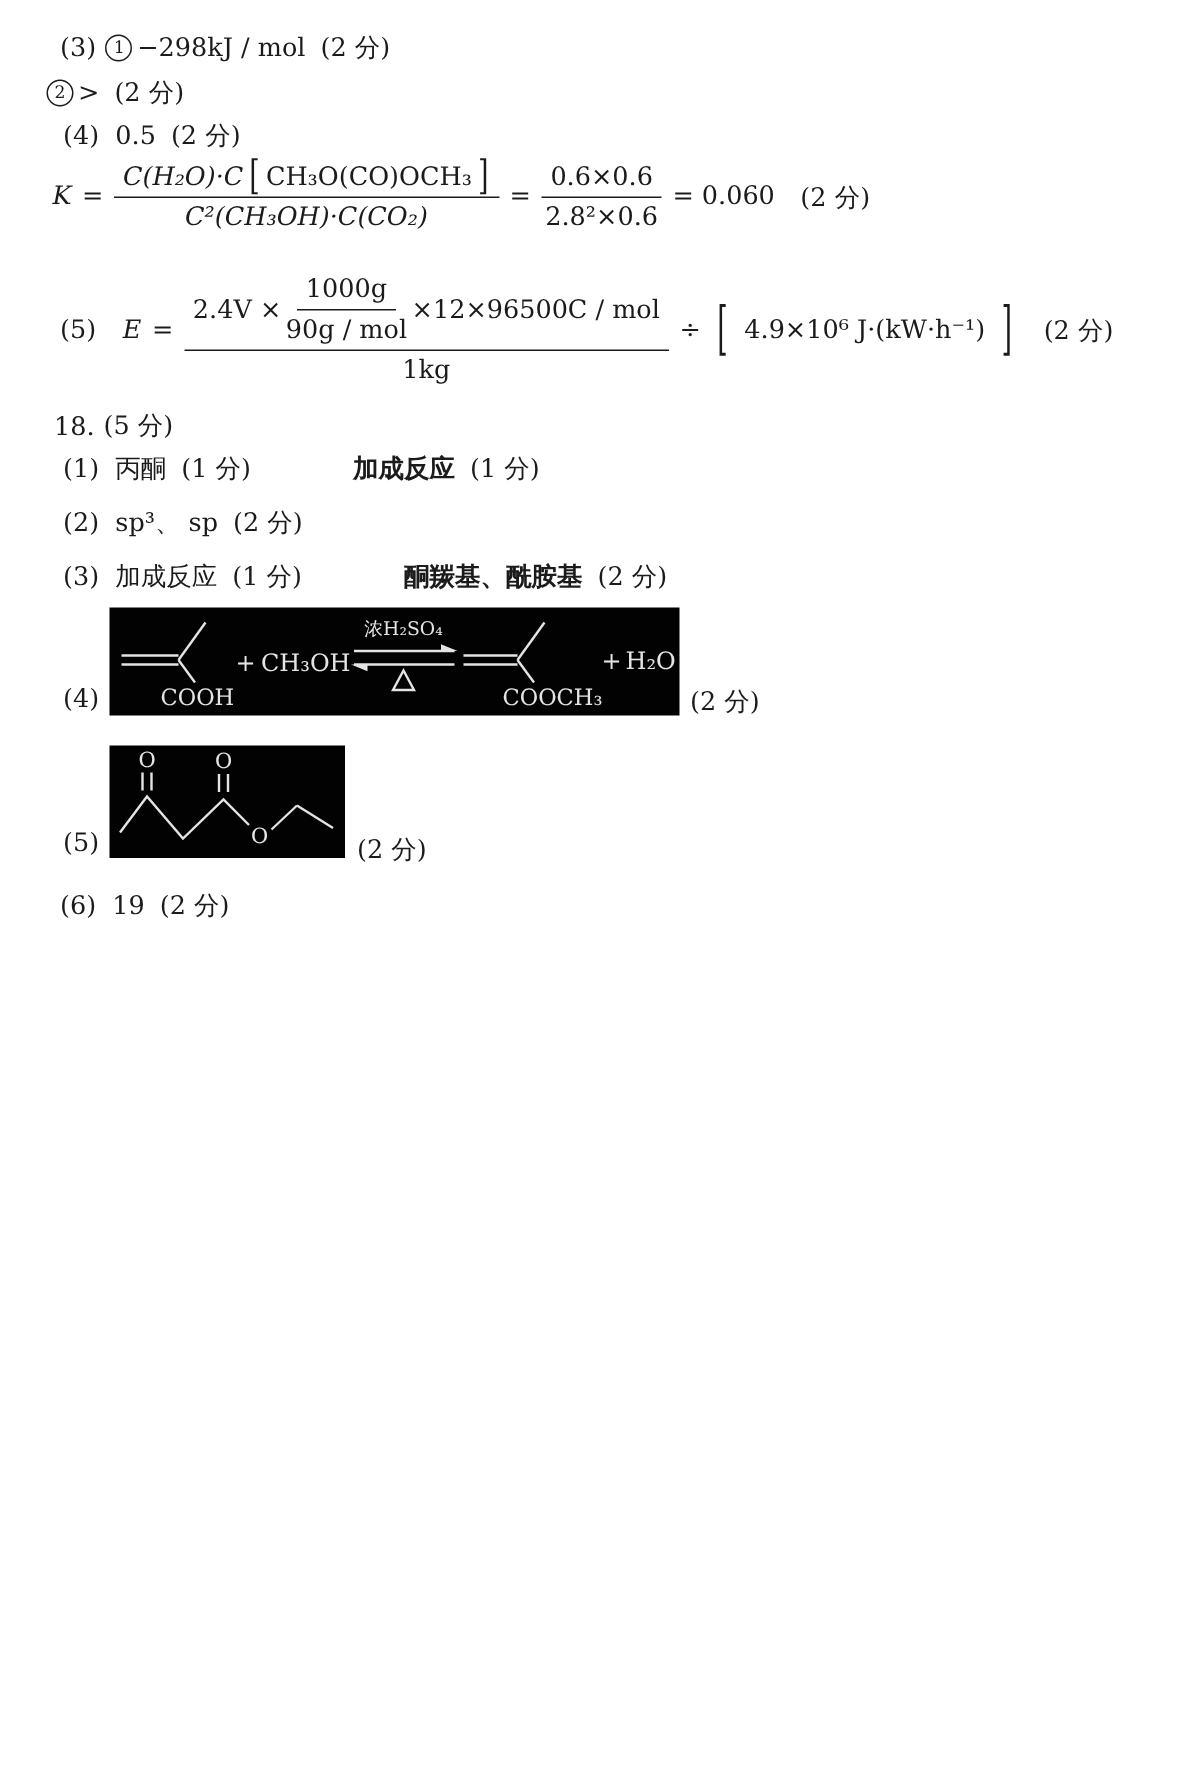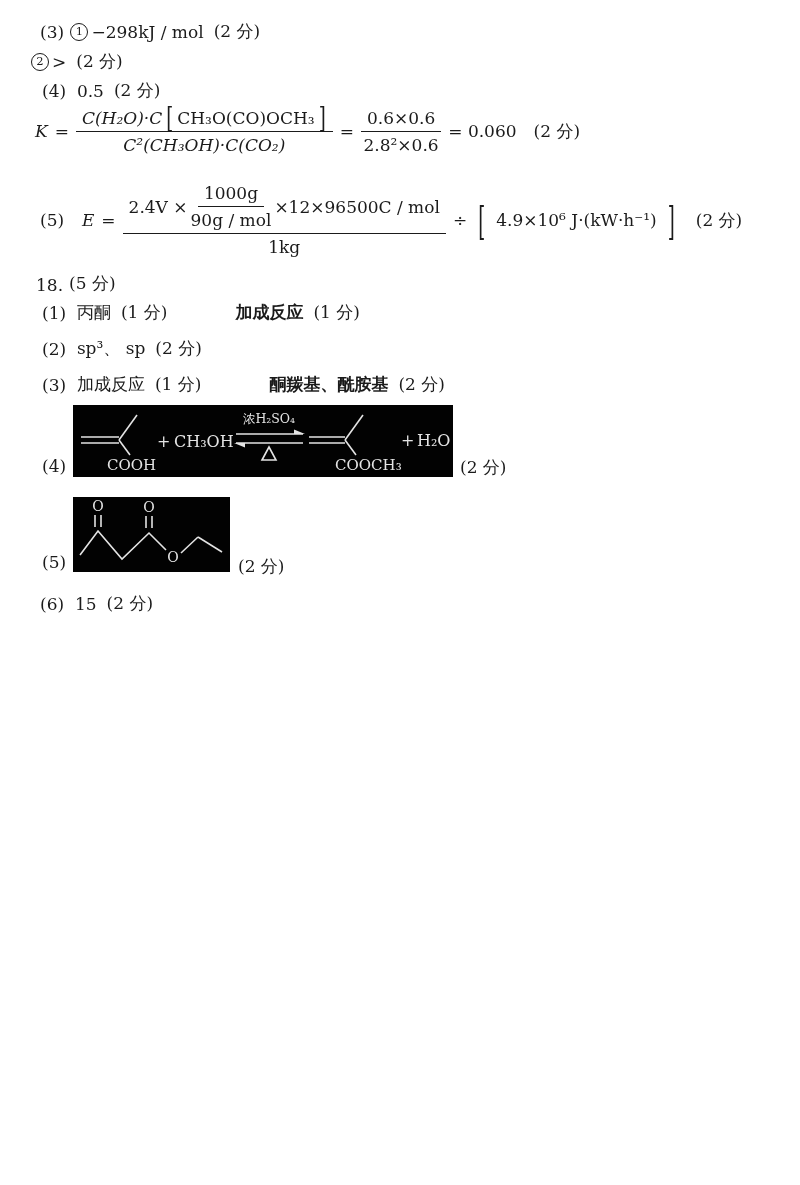--- a/index.html
+++ b/index.html
@@ -171,17 +171,17 @@
         <text x="25" y="14">O</text>
         <text x="76" y="15">O</text>
         <text x="100" y="65">O</text>
       </g>
     </svg>
   </div>
   <span class="plabel" style="left:238px;top:555px;">(2 分)</span>
 
   <div class="line" style="left:40px;top:592px;">
     <span>(6)  </span>
-    <span>15</span>
+    <span>19</span>
     <span class="score">(2 分)</span>
   </div>
 
 </div>
 
 </body></html>

